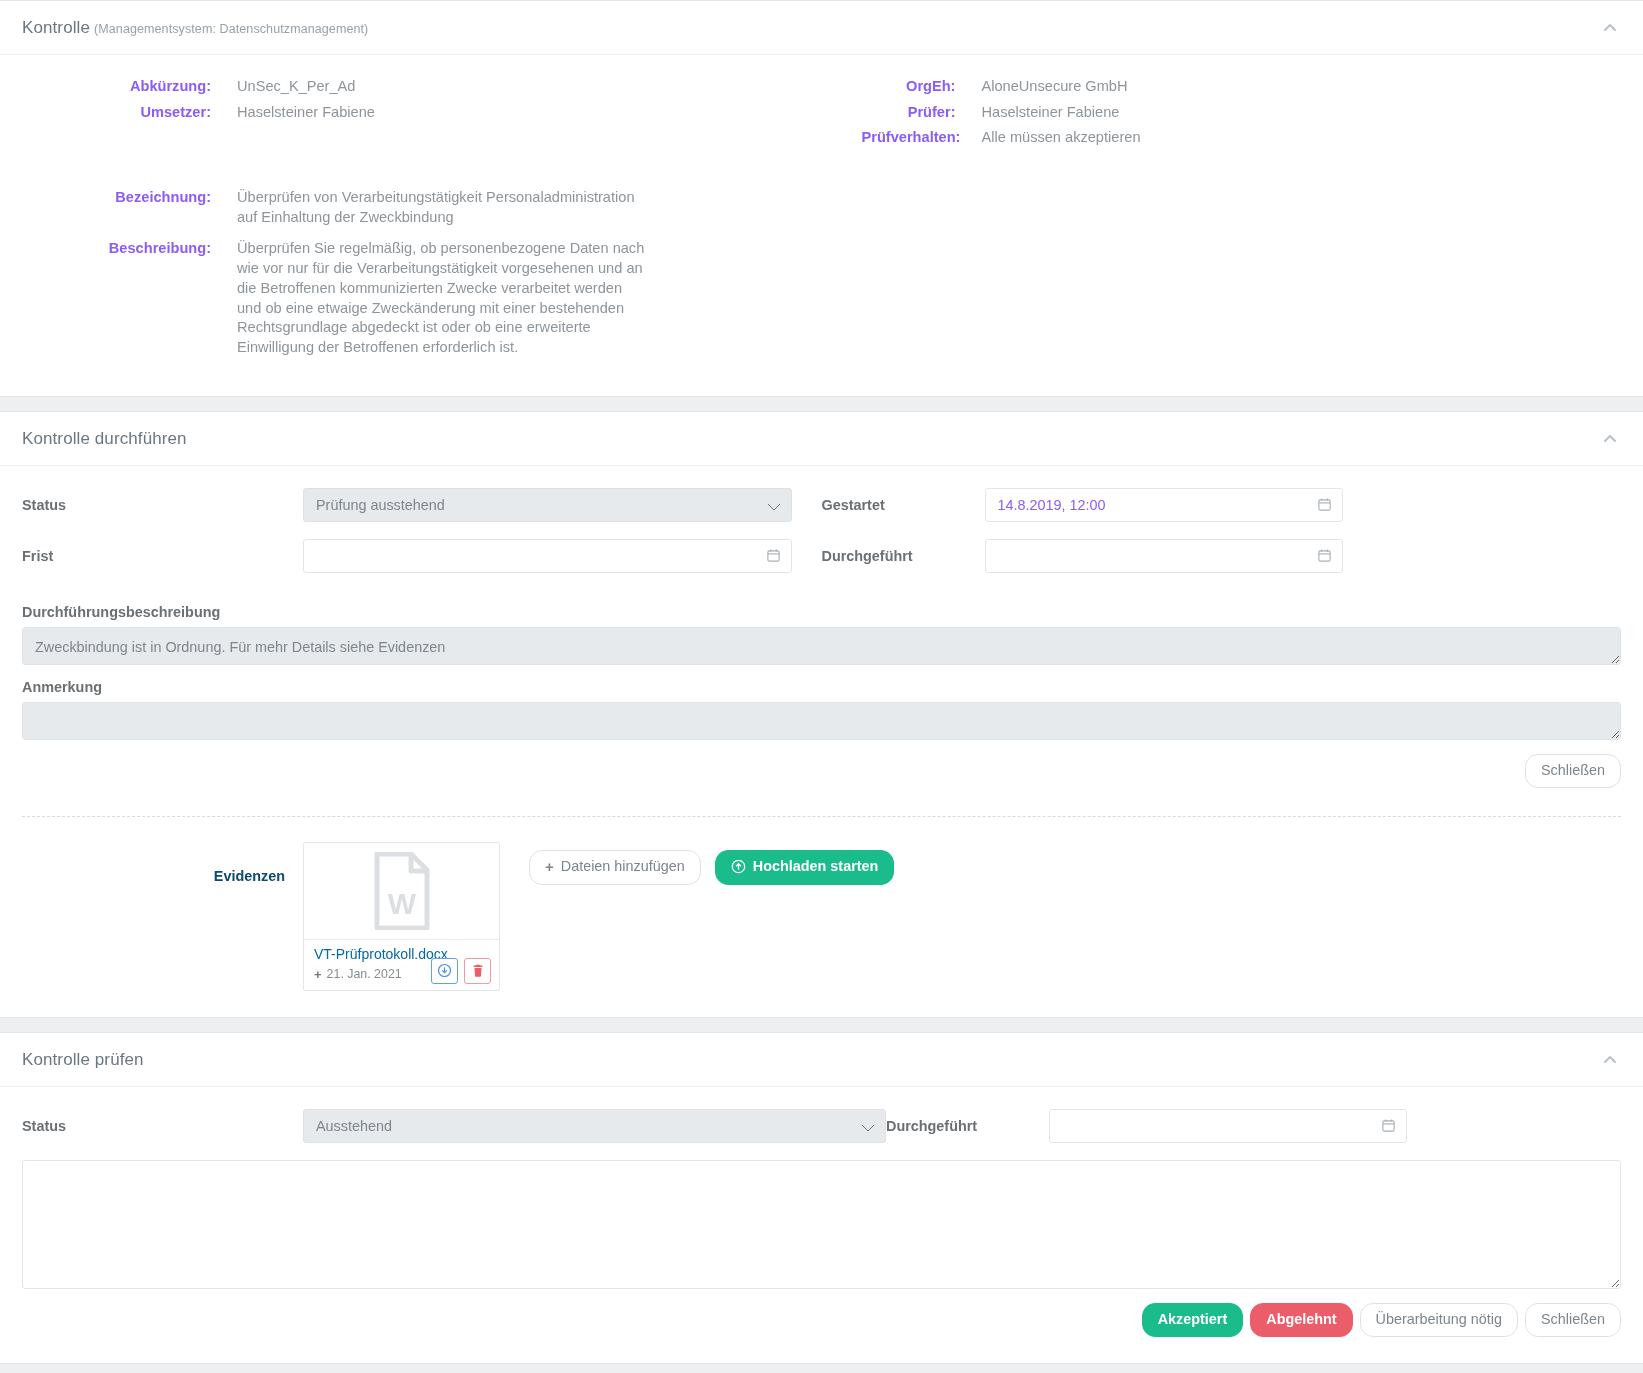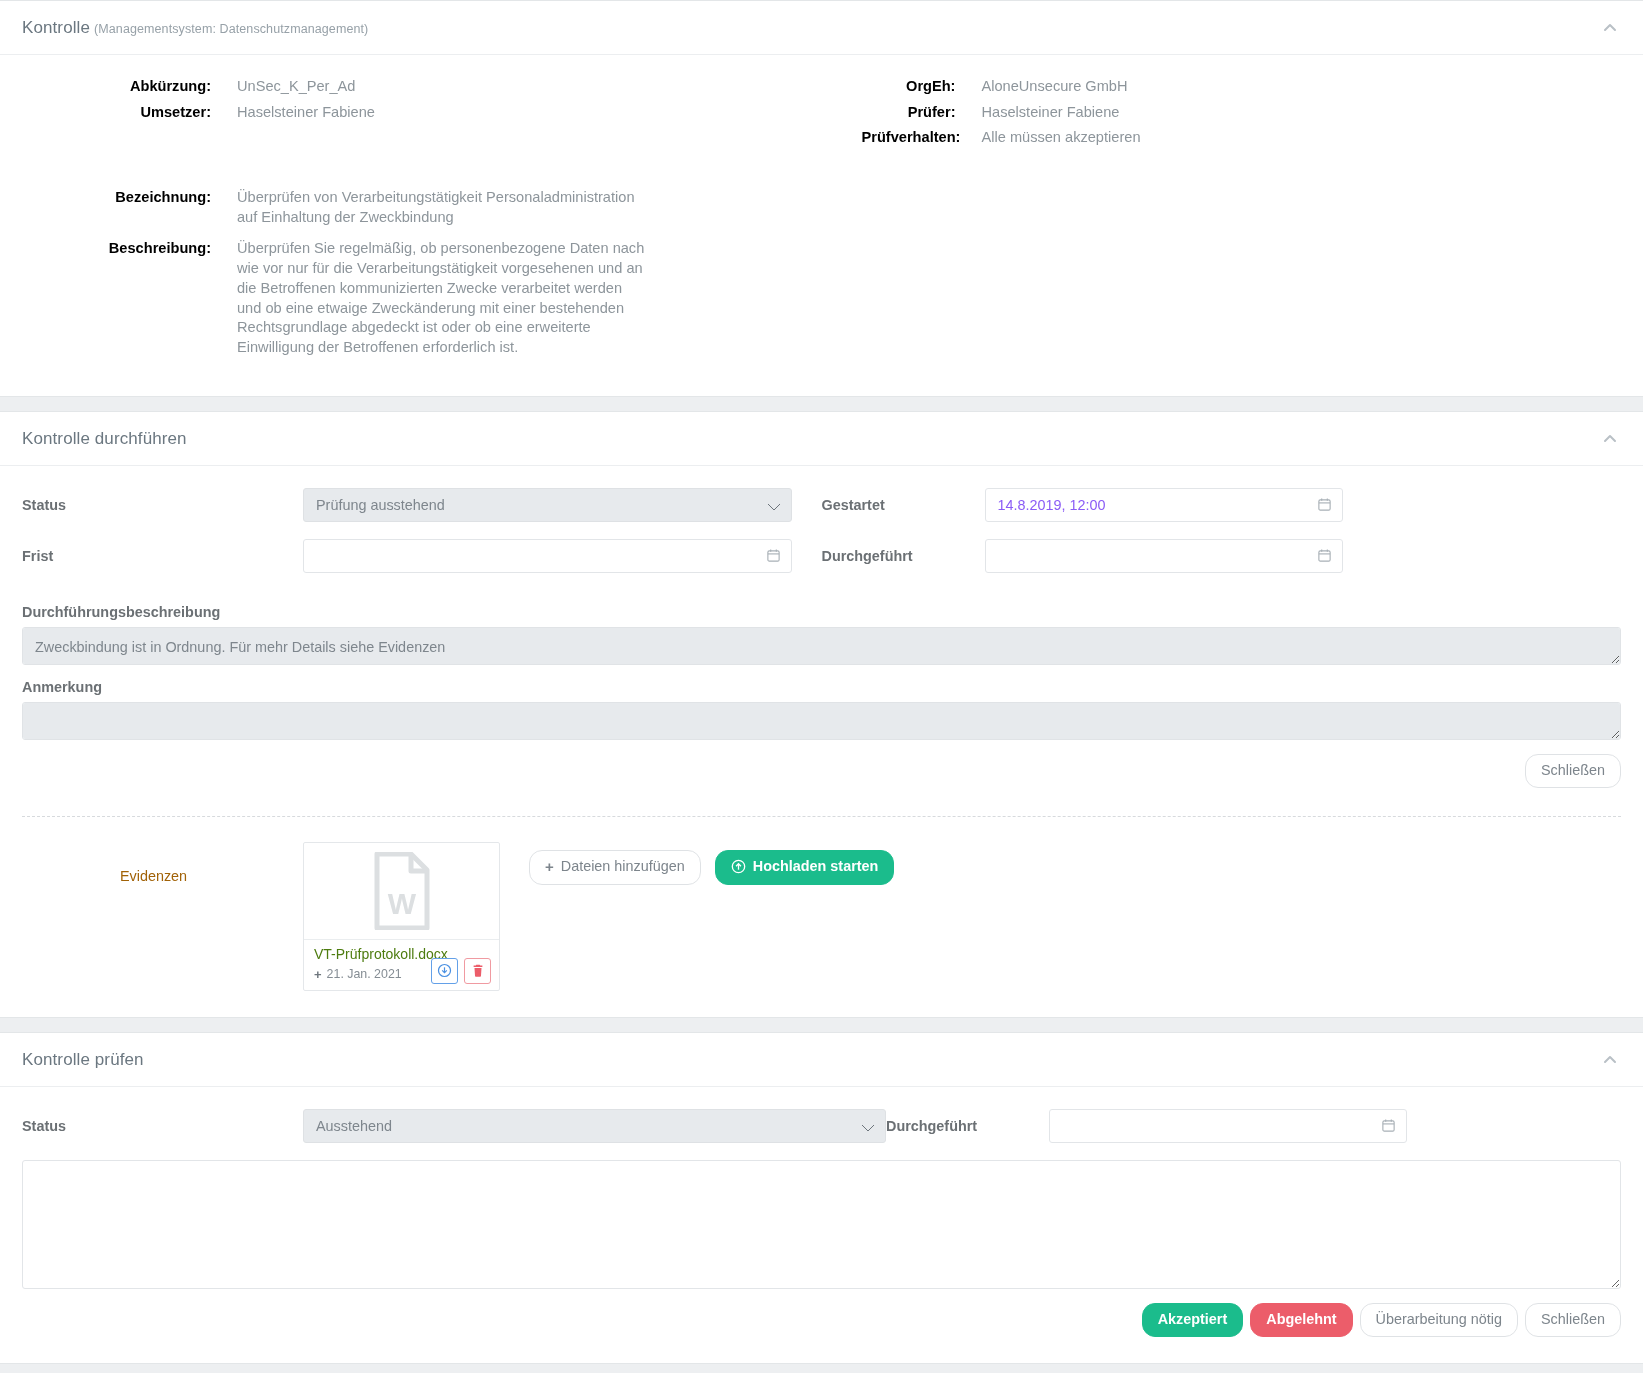--- a/index.html
+++ b/index.html
@@ -66,21 +66,21 @@
   .defrow {
     display: flex;
     margin-bottom: 6px;
     line-height: 1.35;
   }
   .defrow .lbl {
     width: 215px;
     min-width: 215px;
     text-align: right;
     font-weight: bold;
-    color: #000000;
+    color: #8b5cf6;
     padding-right: 26px;
     font-size: 14.6px;
   }
   .defrow .val {
     color: #8d959b;
     font-size: 14.6px;
     max-width: 410px;
   }
   .defrow.right .lbl { width: 120px; min-width: 120px; }
 
@@ -218,43 +218,43 @@
 
   
   .evidenzen {
     display: flex;
     align-items: flex-start;
     margin-top: 25px;
   }
   .ev-label {
     width: 281px;
     min-width: 281px;
-    text-align: center;
+    text-align: right;
     padding-right: 18px;
     padding-top: 26px;
-    font-weight: normal;
-    color: #a16207;
+    font-weight: bold;
+    color: #0c4a6e;
     font-size: 14.4px;
   }
   .file-card {
     width: 197px;
     border: 1px solid #e4e7ea;
     background: #fff;
     border-radius: 2px;
   }
   .file-thumb {
     height: 97px;
     display: flex;
     align-items: center;
     justify-content: center;
     border-bottom: 1px solid #eaedef;
   }
   .file-meta { padding: 6px 10px 8px 10px; position: relative; }
   .file-name {
-    color: #4d7c0f;
+    color: #0369a1;
     font-size: 14px;
     margin-bottom: 5px;
     cursor: pointer;
     word-break: break-all;
   }
   .file-date {
     font-size: 12.4px;
     color: #858d94;
     display: flex;
     align-items: center;

